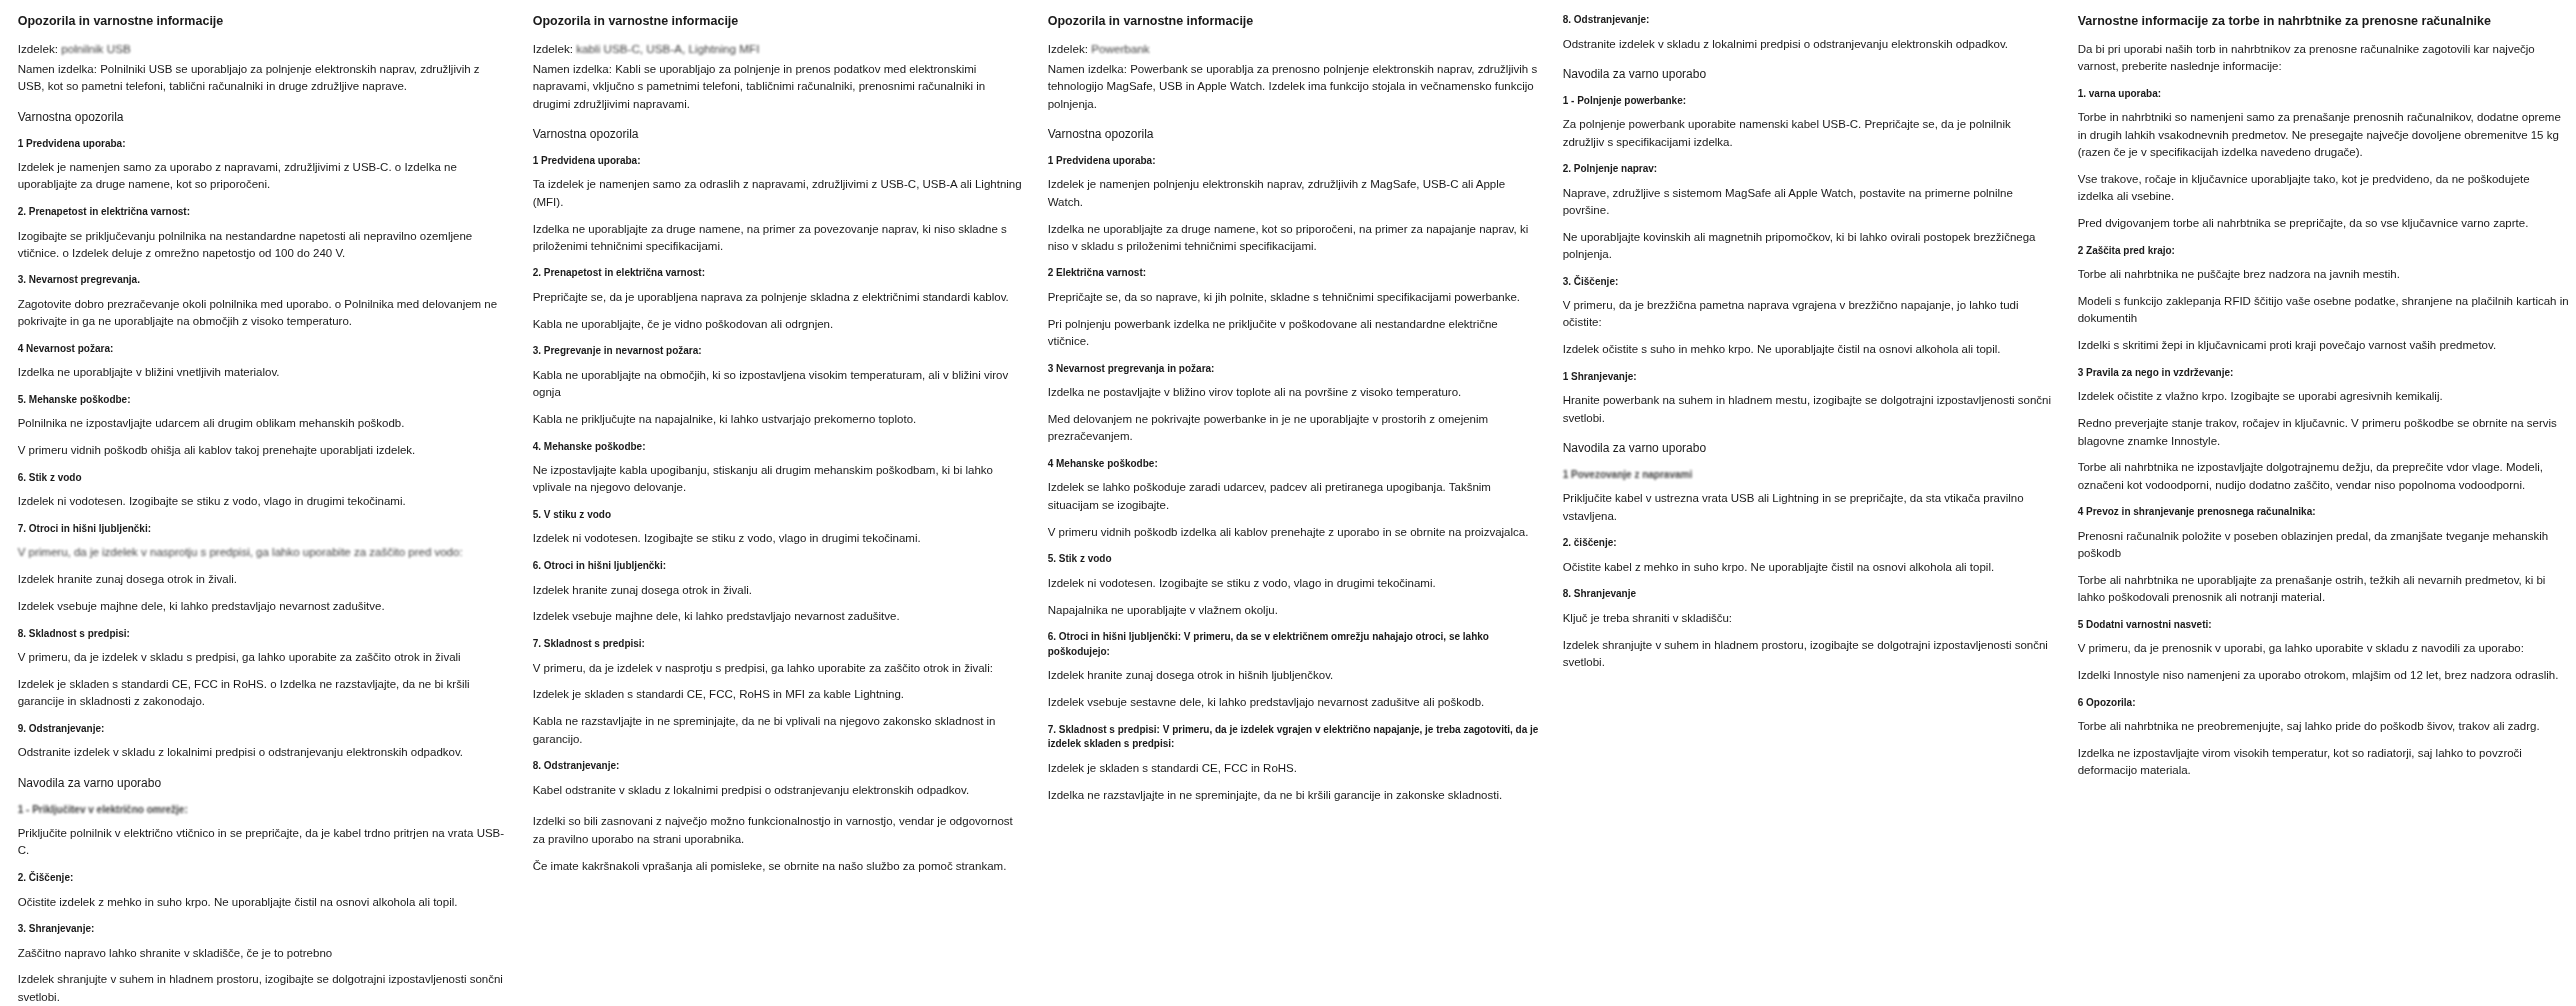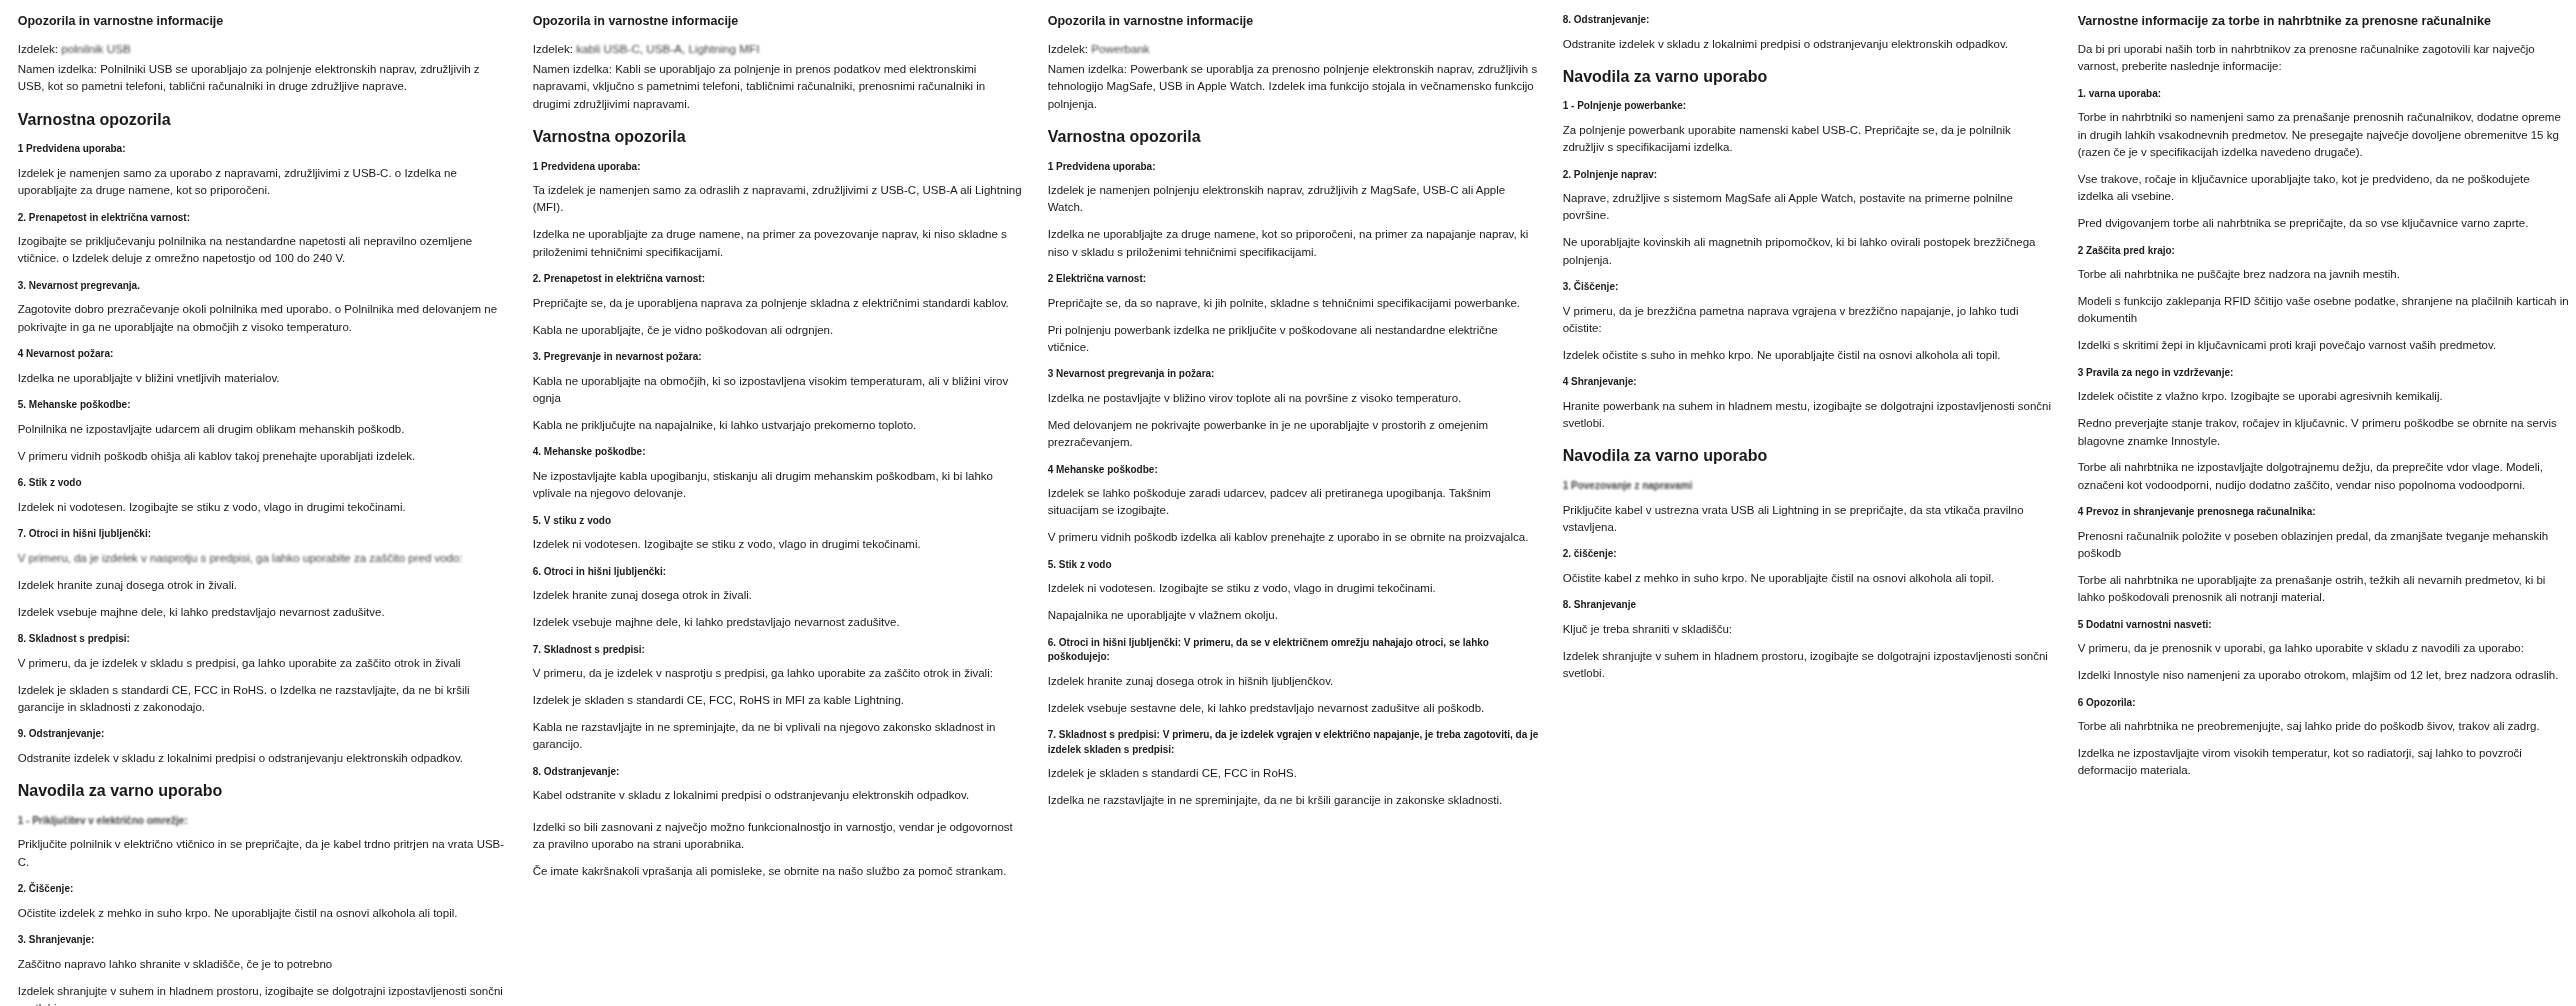--- a/index.html
+++ b/index.html
@@ -34,22 +34,22 @@
     line-height: 1.35;
     margin: 0 0 11.3px 0;
   }
   .lead {
     font-size: 11.7px;
     line-height: 1.45;
     margin: 0 0 11.3px 0;
   }
   .lead .lbl { font-weight: normal; }
   .sec-title {
-    font-size: 16px;
-    font-weight: bold;
+    font-size: 12px;
+    font-weight: normal;
     line-height: 1.4;
     margin: 13px 0 9.7px 0;
   }
   .item-title {
     font-size: 10px;
     font-weight: bold;
     line-height: 1.45;
     margin: 11.3px 0 8px 0;
   }
   p.body {
@@ -214,21 +214,21 @@
     <p class="body">Za polnjenje powerbank uporabite namenski kabel USB-C. Prepričajte se, da je polnilnik združljiv s specifikacijami izdelka.</p>
 
     <div class="item-title">2. Polnjenje naprav:</div>
     <p class="body">Naprave, združljive s sistemom MagSafe ali Apple Watch, postavite na primerne polnilne površine.</p>
     <p class="body">Ne uporabljajte kovinskih ali magnetnih pripomočkov, ki bi lahko ovirali postopek brezžičnega polnjenja.</p>
 
     <div class="item-title">3. Čiščenje:</div>
     <p class="body">V primeru, da je brezžična pametna naprava vgrajena v brezžično napajanje, jo lahko tudi očistite:</p>
     <p class="body">Izdelek očistite s suho in mehko krpo. Ne uporabljajte čistil na osnovi alkohola ali topil.</p>
 
-    <div class="item-title">4 Shranjevanje:</div>
+    <div class="item-title">1 Shranjevanje:</div>
     <p class="body">Hranite powerbank na suhem in hladnem mestu, izogibajte se dolgotrajni izpostavljenosti sončni svetlobi.</p>
 
     <div class="sec-title">Navodila za varno uporabo</div>
 
     <div class="item-title blurred">1 Povezovanje z napravami</div>
     <p class="body">Priključite kabel v ustrezna vrata USB ali Lightning in se prepričajte, da sta vtikača pravilno vstavljena.</p>
 
     <div class="item-title">2. čiščenje:</div>
     <p class="body">Očistite kabel z mehko in suho krpo. Ne uporabljajte čistil na osnovi alkohola ali topil.</p>
 

